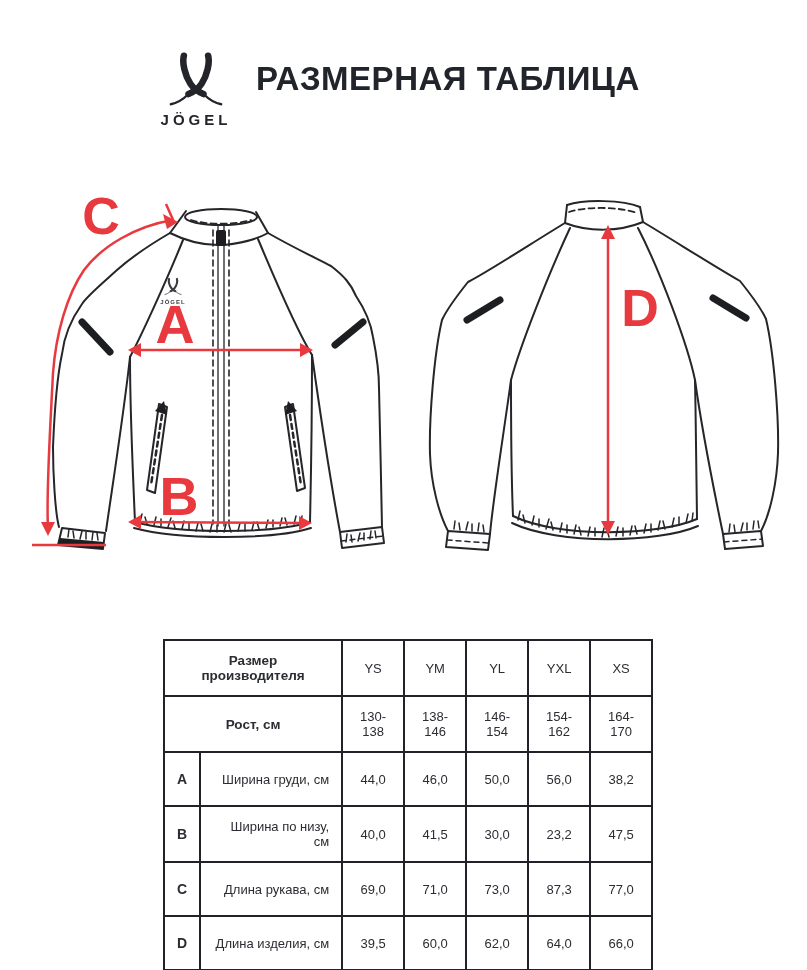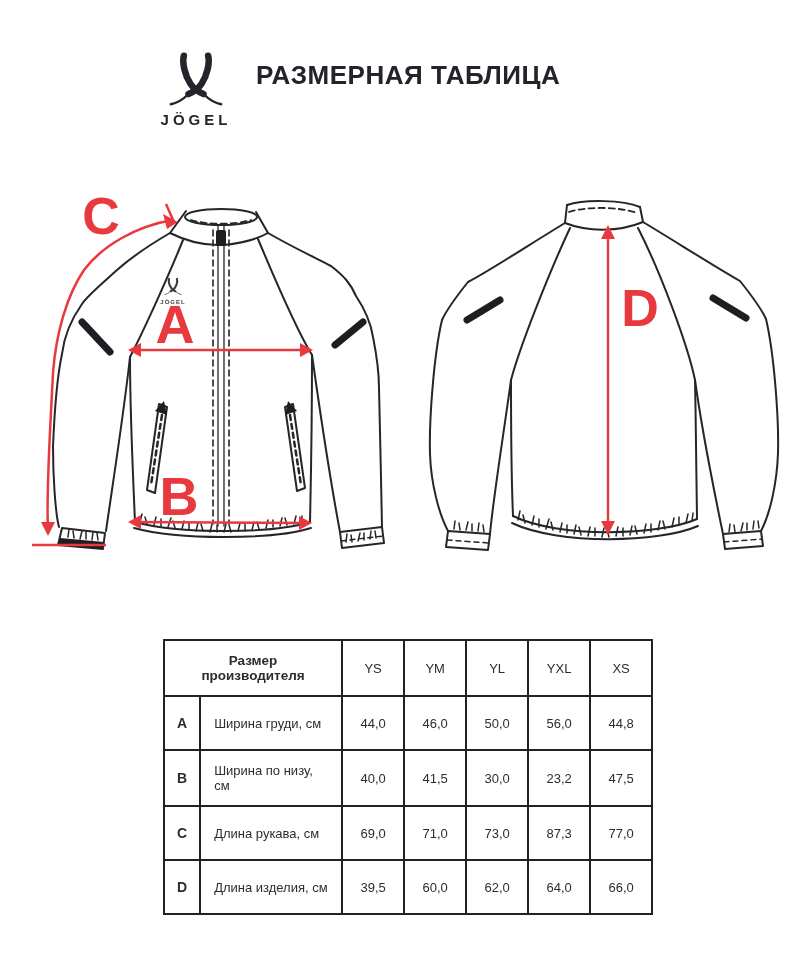--- a/index.html
+++ b/index.html
@@ -2,33 +2,33 @@
 <html><head>
 <meta charset="utf-8">
 <style>
   html,body{margin:0;padding:0;background:#ffffff;}
   .page{position:relative;width:807px;height:970px;background:#fff;overflow:hidden;
         font-family:"Liberation Sans",sans-serif;color:#26282e;}
   
   .logo{position:absolute;left:146px;top:52px;width:100px;text-align:center;}
   .logo svg{display:block;margin:0 auto;}
   .logo-text{margin-top:3px;font-weight:bold;font-size:15px;letter-spacing:4px;color:#23252b;}
-  .page-title{position:absolute;left:256px;top:60px;font-size:26px;font-weight:bold;
+  .page-title{position:absolute;left:256px;top:60px;font-size:33px;font-weight:bold;
               color:#21242b;letter-spacing:0.5px;white-space:nowrap;}
   
   .svg-front{position:absolute;left:28px;top:172px;}
   .svg-back{position:absolute;left:423px;top:178px;}
   .measure-letter{font-family:"Liberation Sans",sans-serif;font-weight:bold;fill:#e8393f;}
   
   .size-table{position:absolute;left:163px;top:639px;border-collapse:collapse;table-layout:fixed;}
   .size-table th,.size-table td{border:2px solid #202227;height:28px;padding:12px;
       font-size:13px;color:#2b2d33;text-align:center;vertical-align:middle;font-weight:normal;}
   .size-table .hdr{font-weight:bold;font-size:13.5px;}
   .size-table .letter{font-weight:bold;font-size:14px;}
-  .size-table .mlabel{text-align:left;padding-left:13px;}
+  .size-table .mlabel{text-align:right;padding-left:13px;}
 </style>
 </head>
 <body>
 
 <div class="page">
 
   <div class="logo">
     <svg width="56" height="56" viewBox="0 0 60 58">
       <g fill="none" stroke="#23252b" stroke-linecap="round">
         <path d="M17,3 C15,10 18,24 24,33 C28,39 33,42 38,44" stroke-width="7"></path>
@@ -184,27 +184,35 @@
     <tbody>
       <tr>
         <th class="hdr" colspan="2">Размер производителя</th>
         <td>YS</td>
         <td>YM</td>
         <td>YL</td>
         <td>YXL</td>
         <td>XS</td>
       </tr>
       <tr>
+        <th class="hdr" colspan="2">Рост, см</th>
+        <td>130-138</td>
+        <td>138-146</td>
+        <td>146-154</td>
+        <td>154-162</td>
+        <td>164-170</td>
+      </tr>
+      <tr>
         <th class="letter">A</th>
         <td class="mlabel">Ширина груди, см</td>
         <td>44,0</td>
         <td>46,0</td>
         <td>50,0</td>
         <td>56,0</td>
-        <td>44,8</td>
+        <td>38,2</td>
       </tr>
       <tr>
         <th class="letter">B</th>
         <td class="mlabel">Ширина по низу, см</td>
         <td>40,0</td>
         <td>41,5</td>
         <td>30,0</td>
         <td>23,2</td>
         <td>47,5</td>
       </tr>

